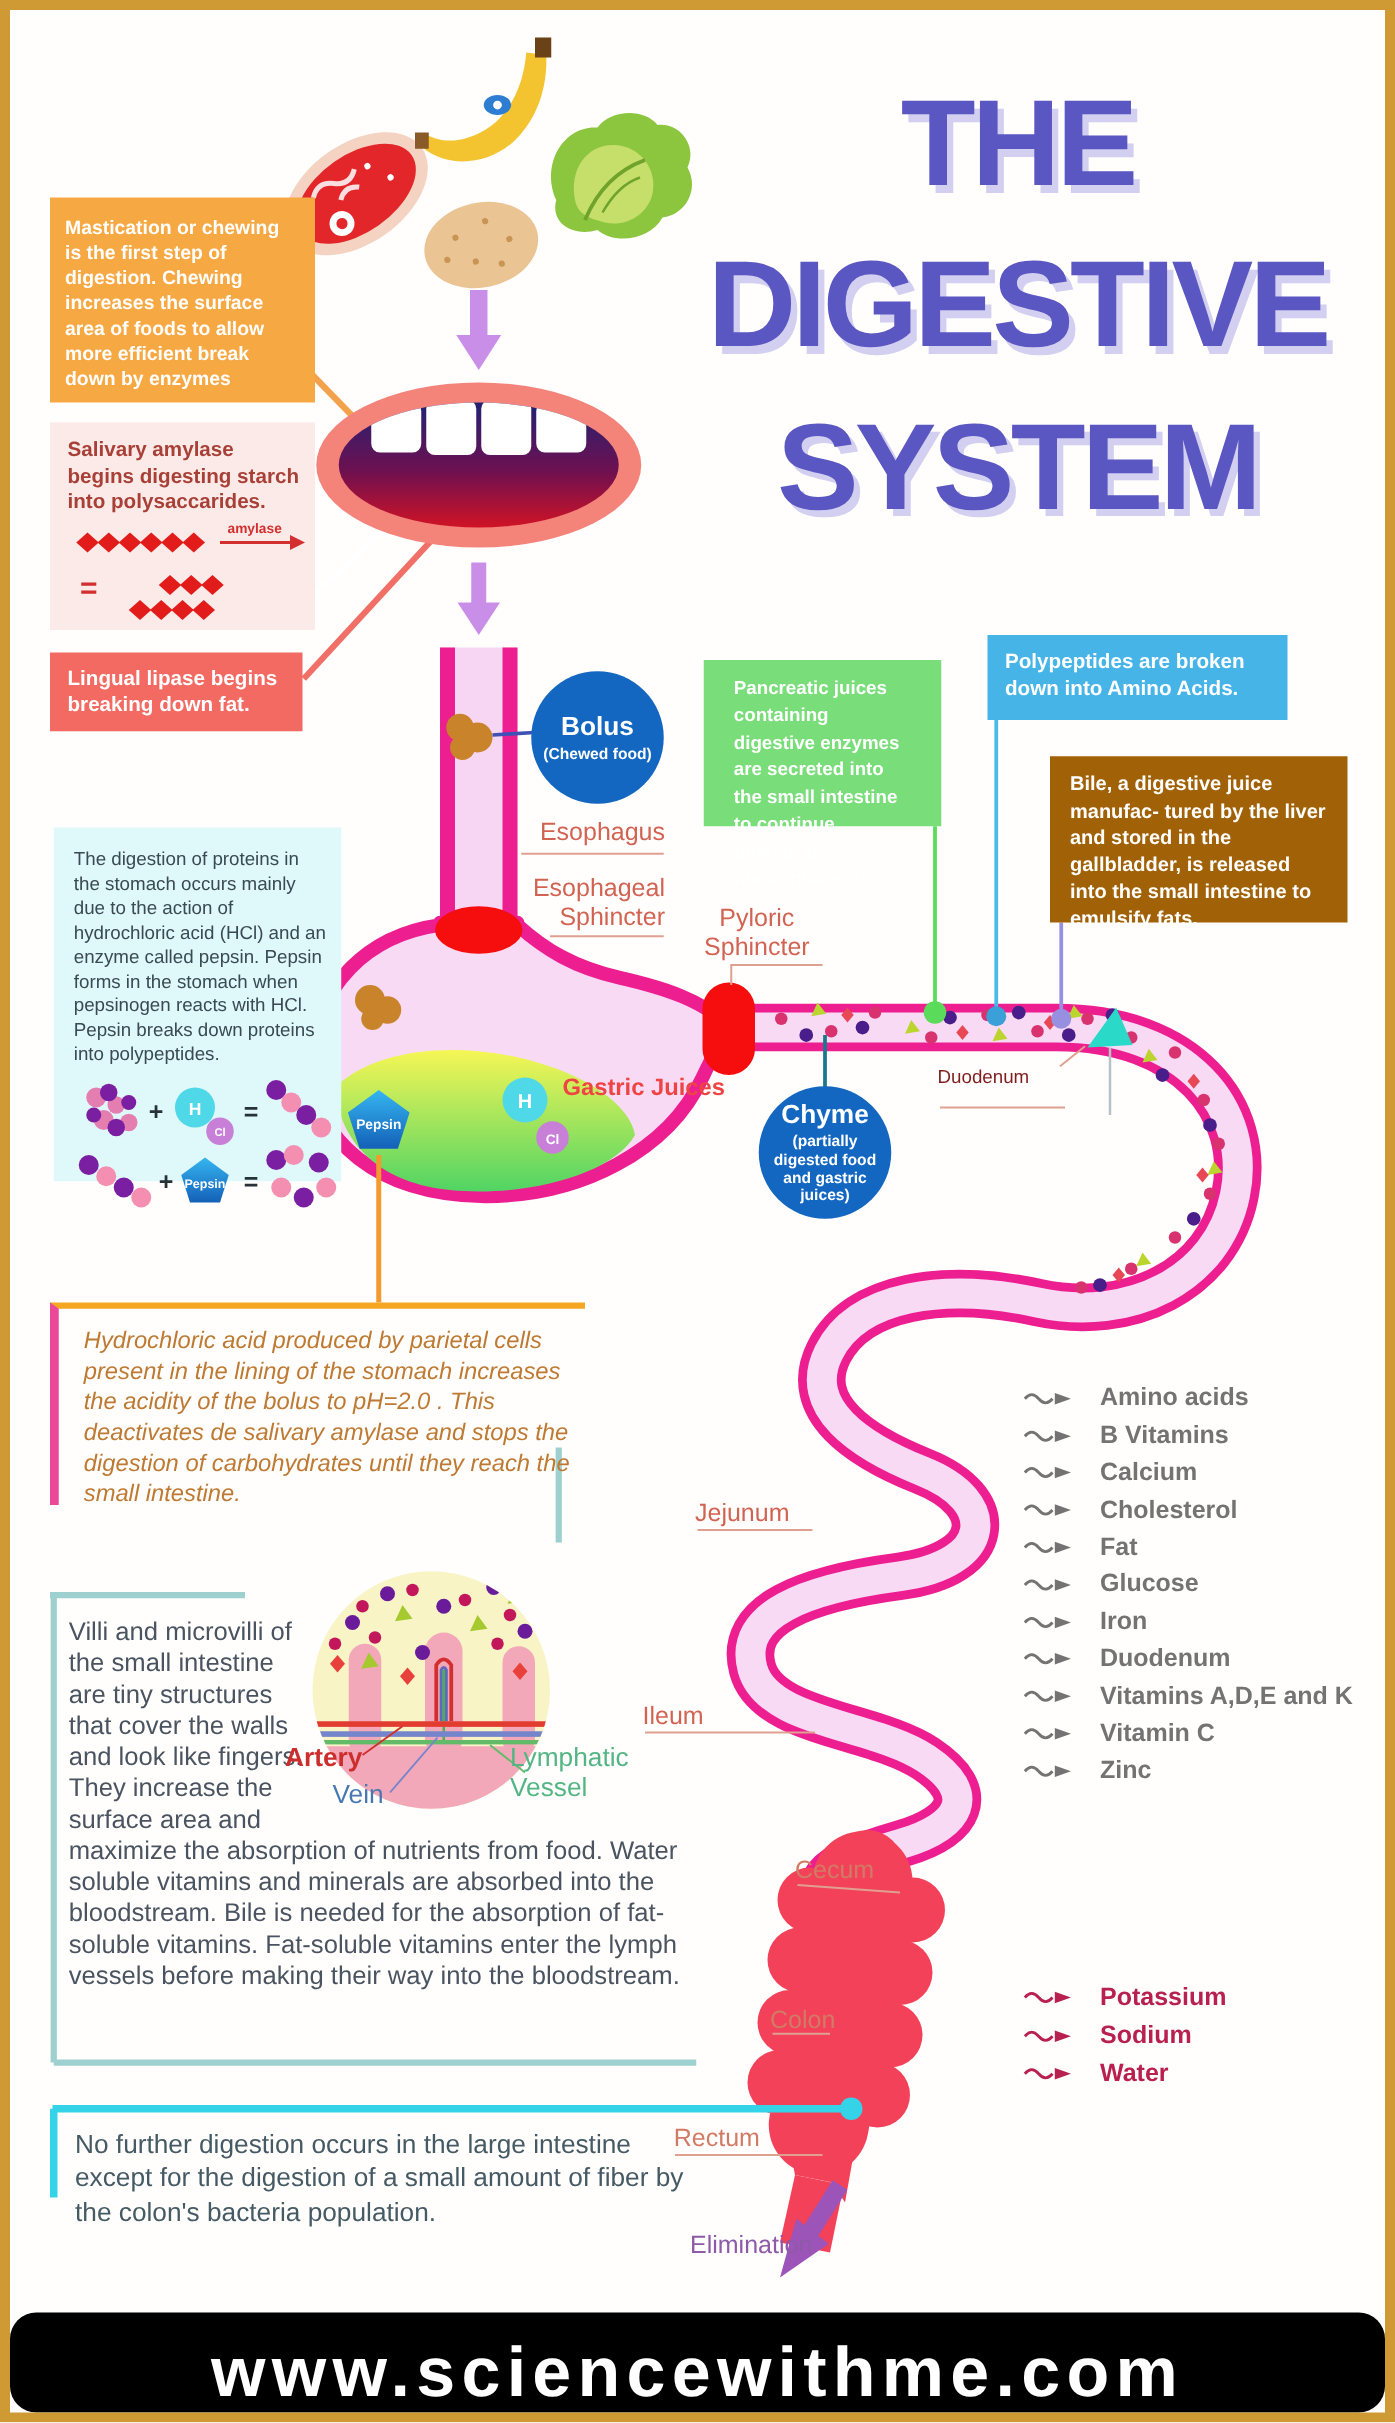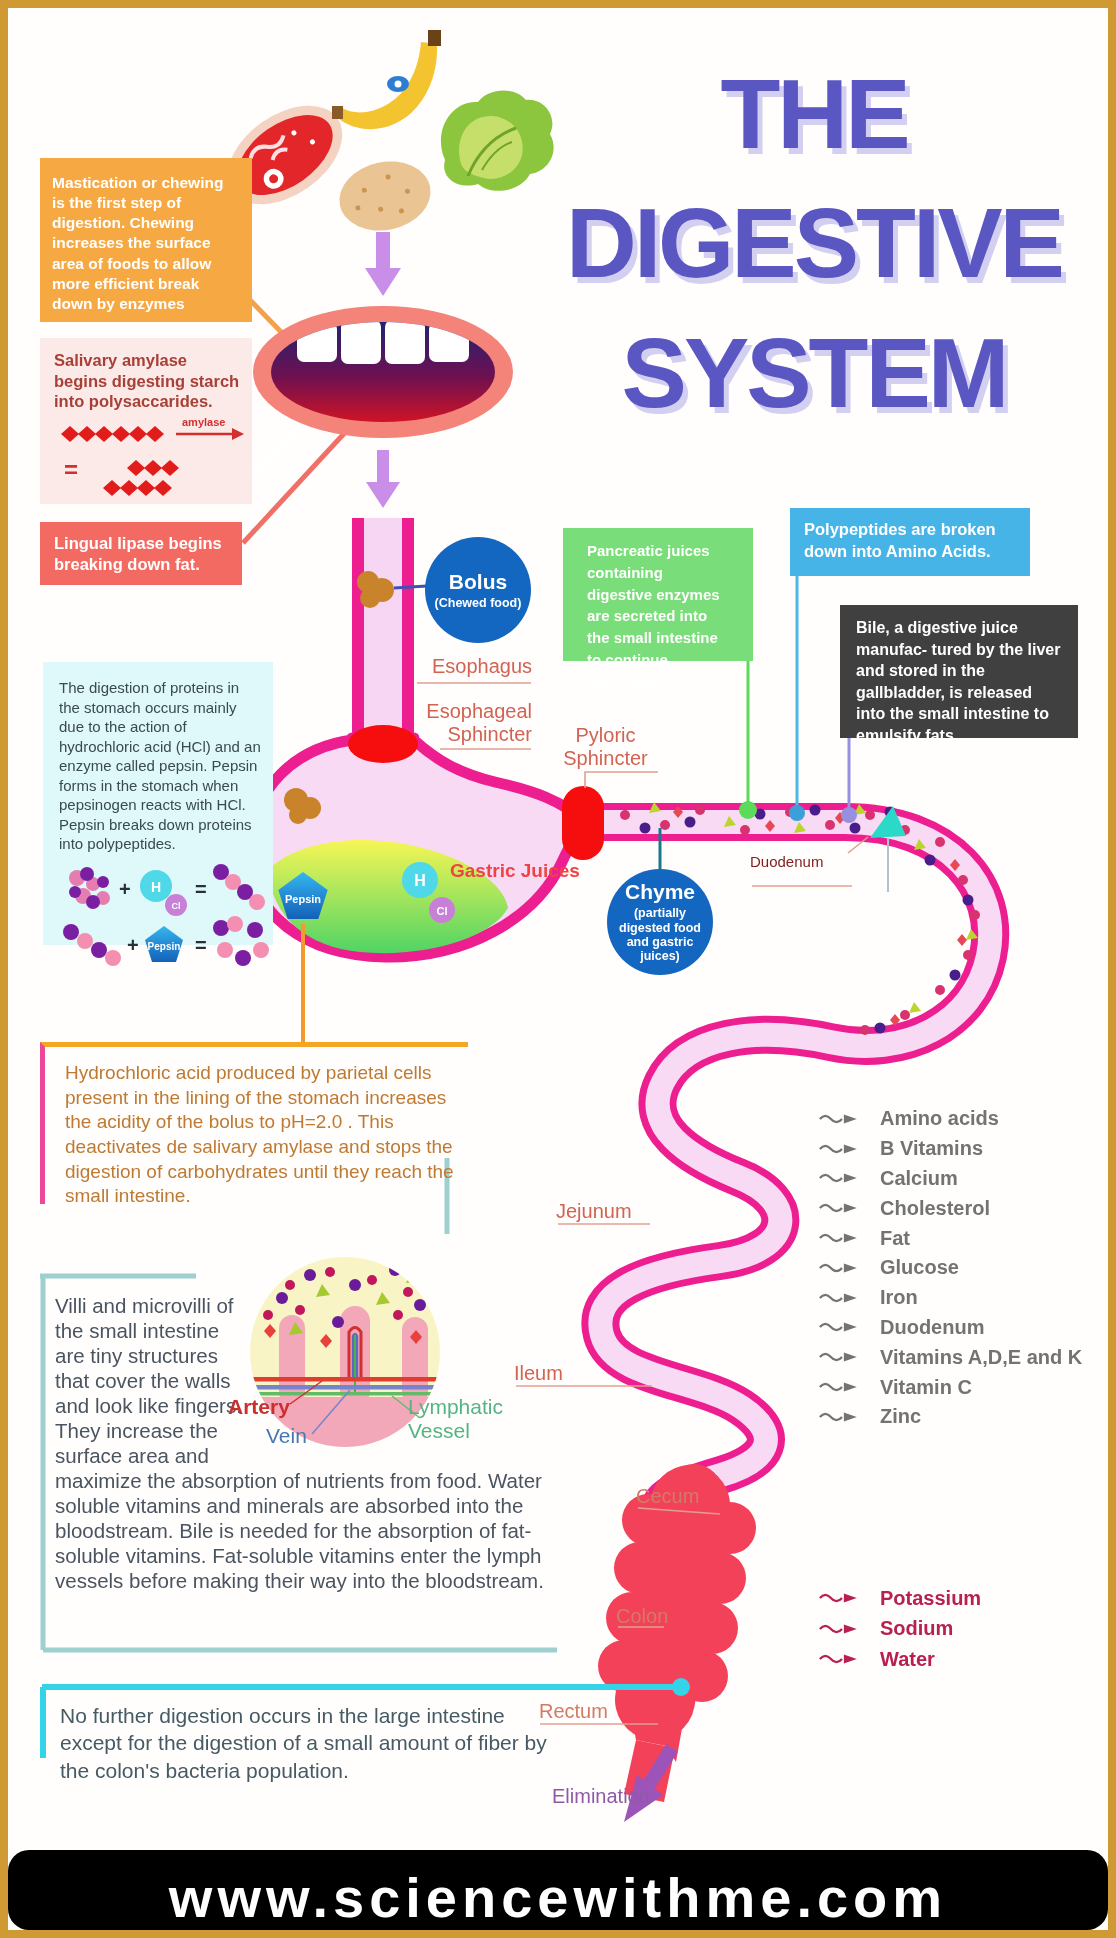--- a/index.html
+++ b/index.html
@@ -16,27 +16,27 @@
   .mastication{left:40px;top:158px;width:212px;height:164px;background:#f6a843;
                font-size:15.5px;line-height:1.3;padding:15px 12px;}
   .salivary{left:40px;top:338px;width:212px;height:166px;background:#fbeae7;color:#a84038;
             font-weight:bold;font-size:16.5px;line-height:1.25;padding:12px 12px 0 14px;}
   .lingual{left:40px;top:522px;width:202px;height:63px;background:#f26a62;
            font-size:16.5px;line-height:1.3;padding:11px 14px;}
   .greenbox{left:563px;top:528px;width:190px;height:133px;background:#79dd79;
             font-size:15px;line-height:1.45;padding:12px 24px;}
   .polybox{left:790px;top:508px;width:240px;height:68px;background:#47b4e8;
            font-size:16.5px;line-height:1.35;padding:10px 14px;}
-  .bilebox{left:840px;top:605px;width:238px;height:133px;background:#404040;
+  .bilebox{left:840px;top:605px;width:238px;height:133px;background:#a16207;
            font-size:16px;line-height:1.35;padding:12px 16px;}
   .proteinbox{left:43px;top:662px;width:230px;height:283px;background:#dff8fa;color:#3a4a52;
               font-size:15px;line-height:1.3;padding:16px 12px 0 16px;}
   .hclbox{left:40px;top:1042px;width:428px;height:162px;color:#be7a33;
-          border-top:5px solid #f5a623;border-left:5px solid #ec4899;
-          font-size:19px;line-height:1.3;padding:14px 0 0 20px;}
+          border-top:5px solid #f5a623;border-left:7px solid #ec4899;
+          font-size:19px;line-height:1.3;padding:14px 0 0 20px;font-style:italic;}
   .villibox{left:55px;top:1293px;width:492px;height:360px;color:#4a5460;
             font-size:20.5px;line-height:1.22;z-index:3;}
   .villi-spacer{float:right;width:300px;height:168px;}
   .bottombox{left:40px;top:1684px;width:520px;height:146px;color:#455a64;
              font-size:21px;line-height:1.3;padding:18px 0 0 20px;}
   .circlelabel{border-radius:50%;background:#1467c0;color:#fff;text-align:center;
                display:flex;flex-direction:column;justify-content:center;z-index:3;position:absolute;}
   .bolus-c{left:425px;top:537px;width:106px;height:106px;}
   .chyme-c{left:607px;top:869px;width:106px;height:106px;}
   .c-title{font-weight:bold;font-size:21px;}

